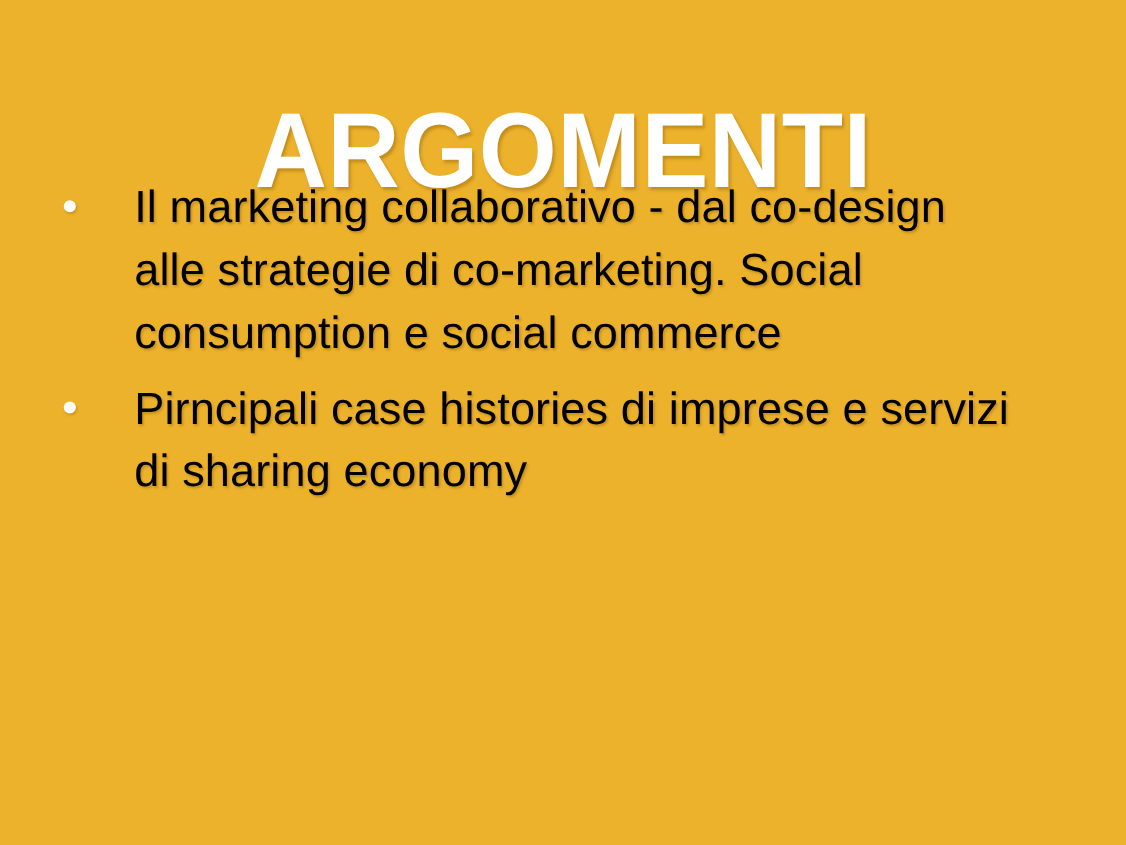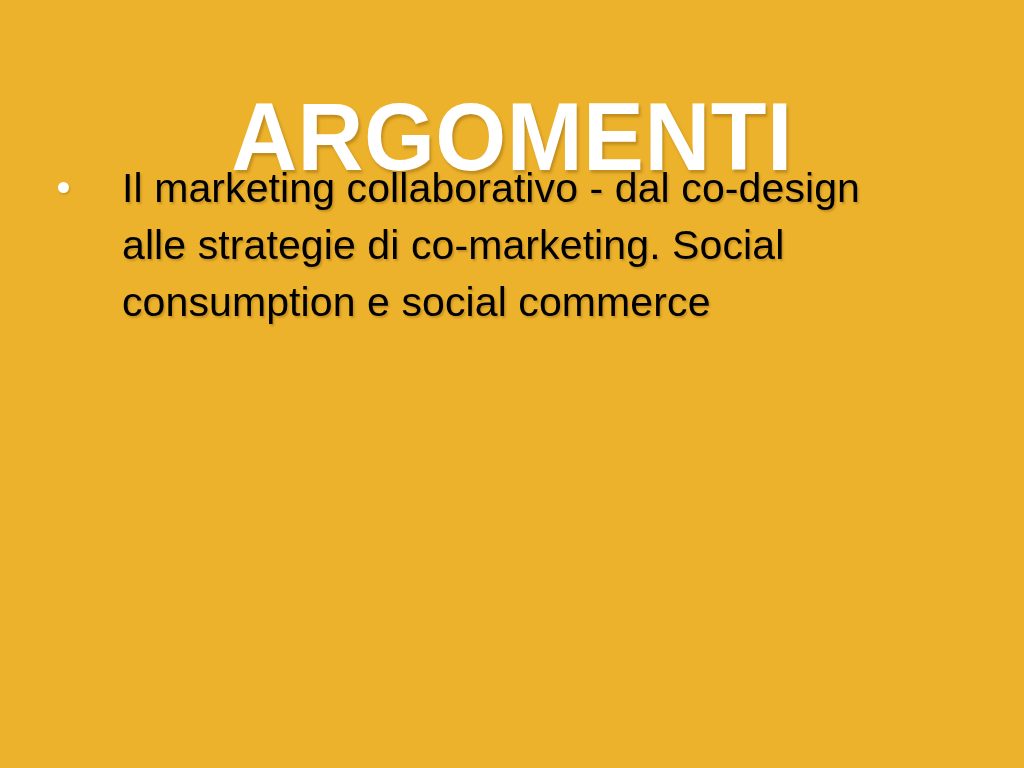--- a/index.html
+++ b/index.html
@@ -98,16 +98,20 @@
   <h1 class="slide-title">ARGOMENTI</h1>
 
   <ul class="body-list">
 
     <li class="bullet-item">
       <span class="bullet-marker">bullet-dot</span>
       <span class="bullet-text">Il marketing collaborativo - dal co-design alle strategie di co-marketing. Social consumption e social commerce</span>
     </li>
 
 
+    <li class="bullet-item">
+      <span class="bullet-marker">bullet-dot</span>
+      <span class="bullet-text">Pirncipali case histories di imprese e servizi di sharing economy</span>
+    </li>
 
   </ul>
 
 </div>
 
 </body></html>

